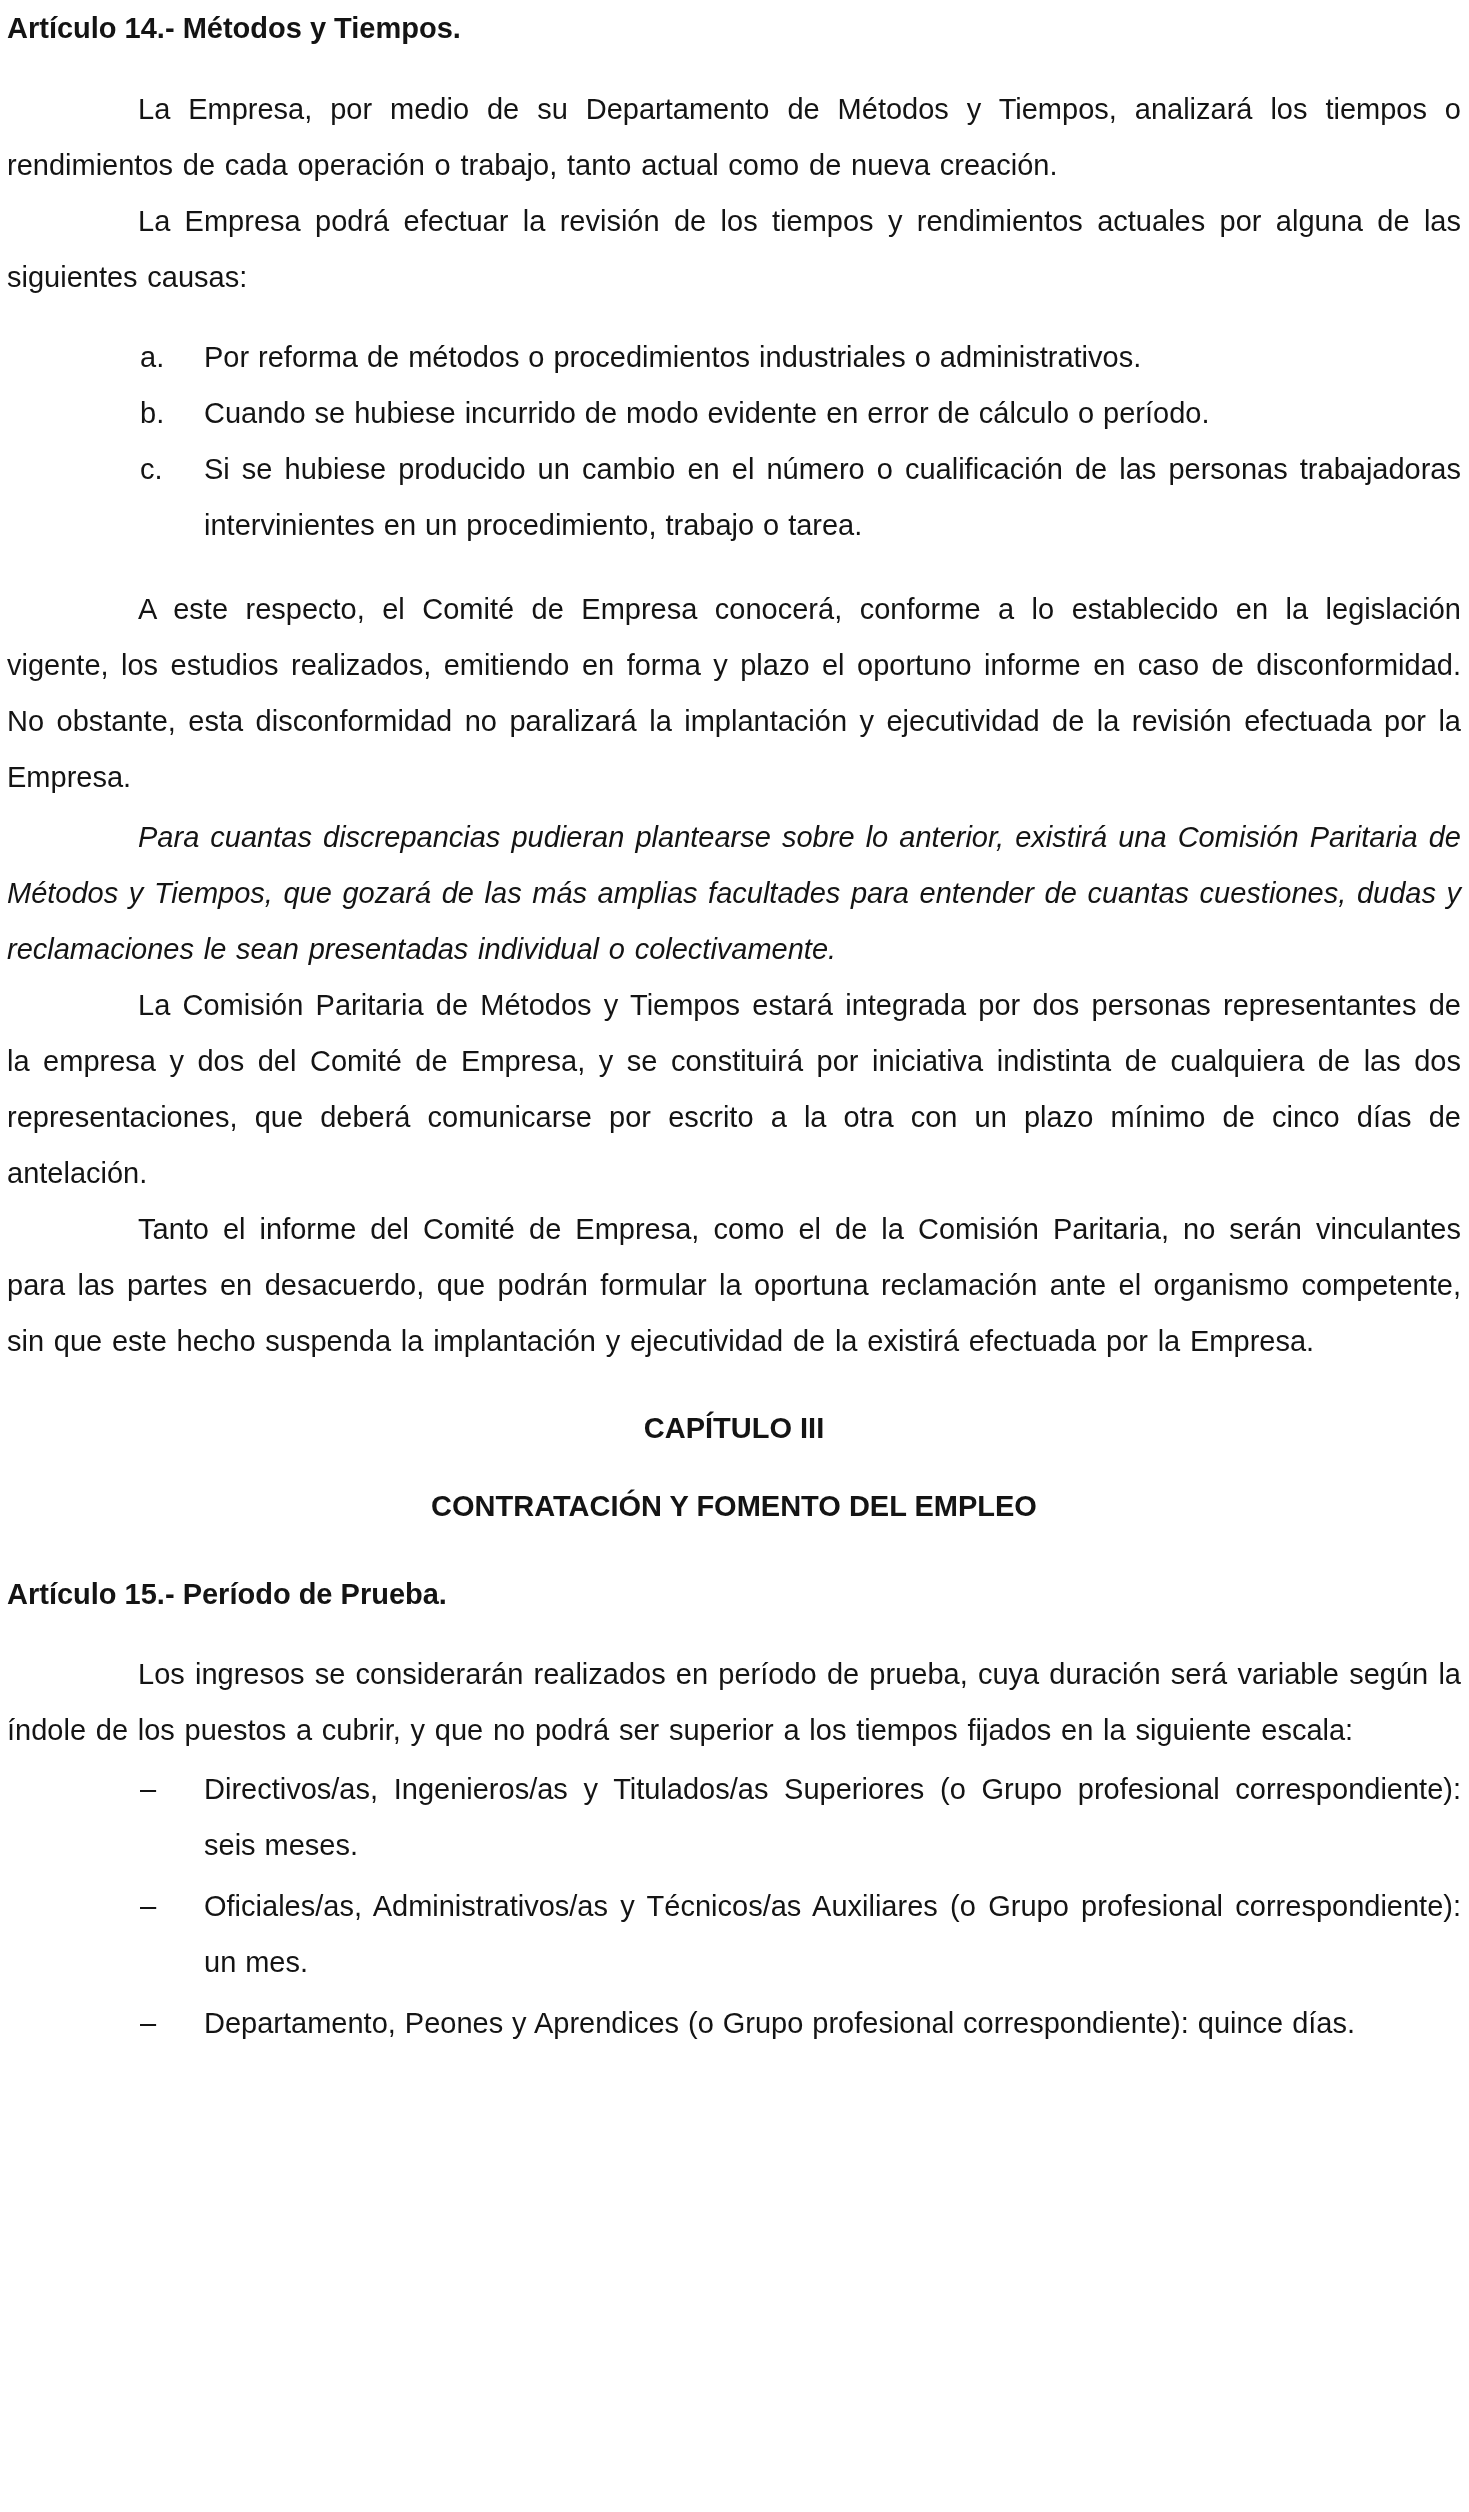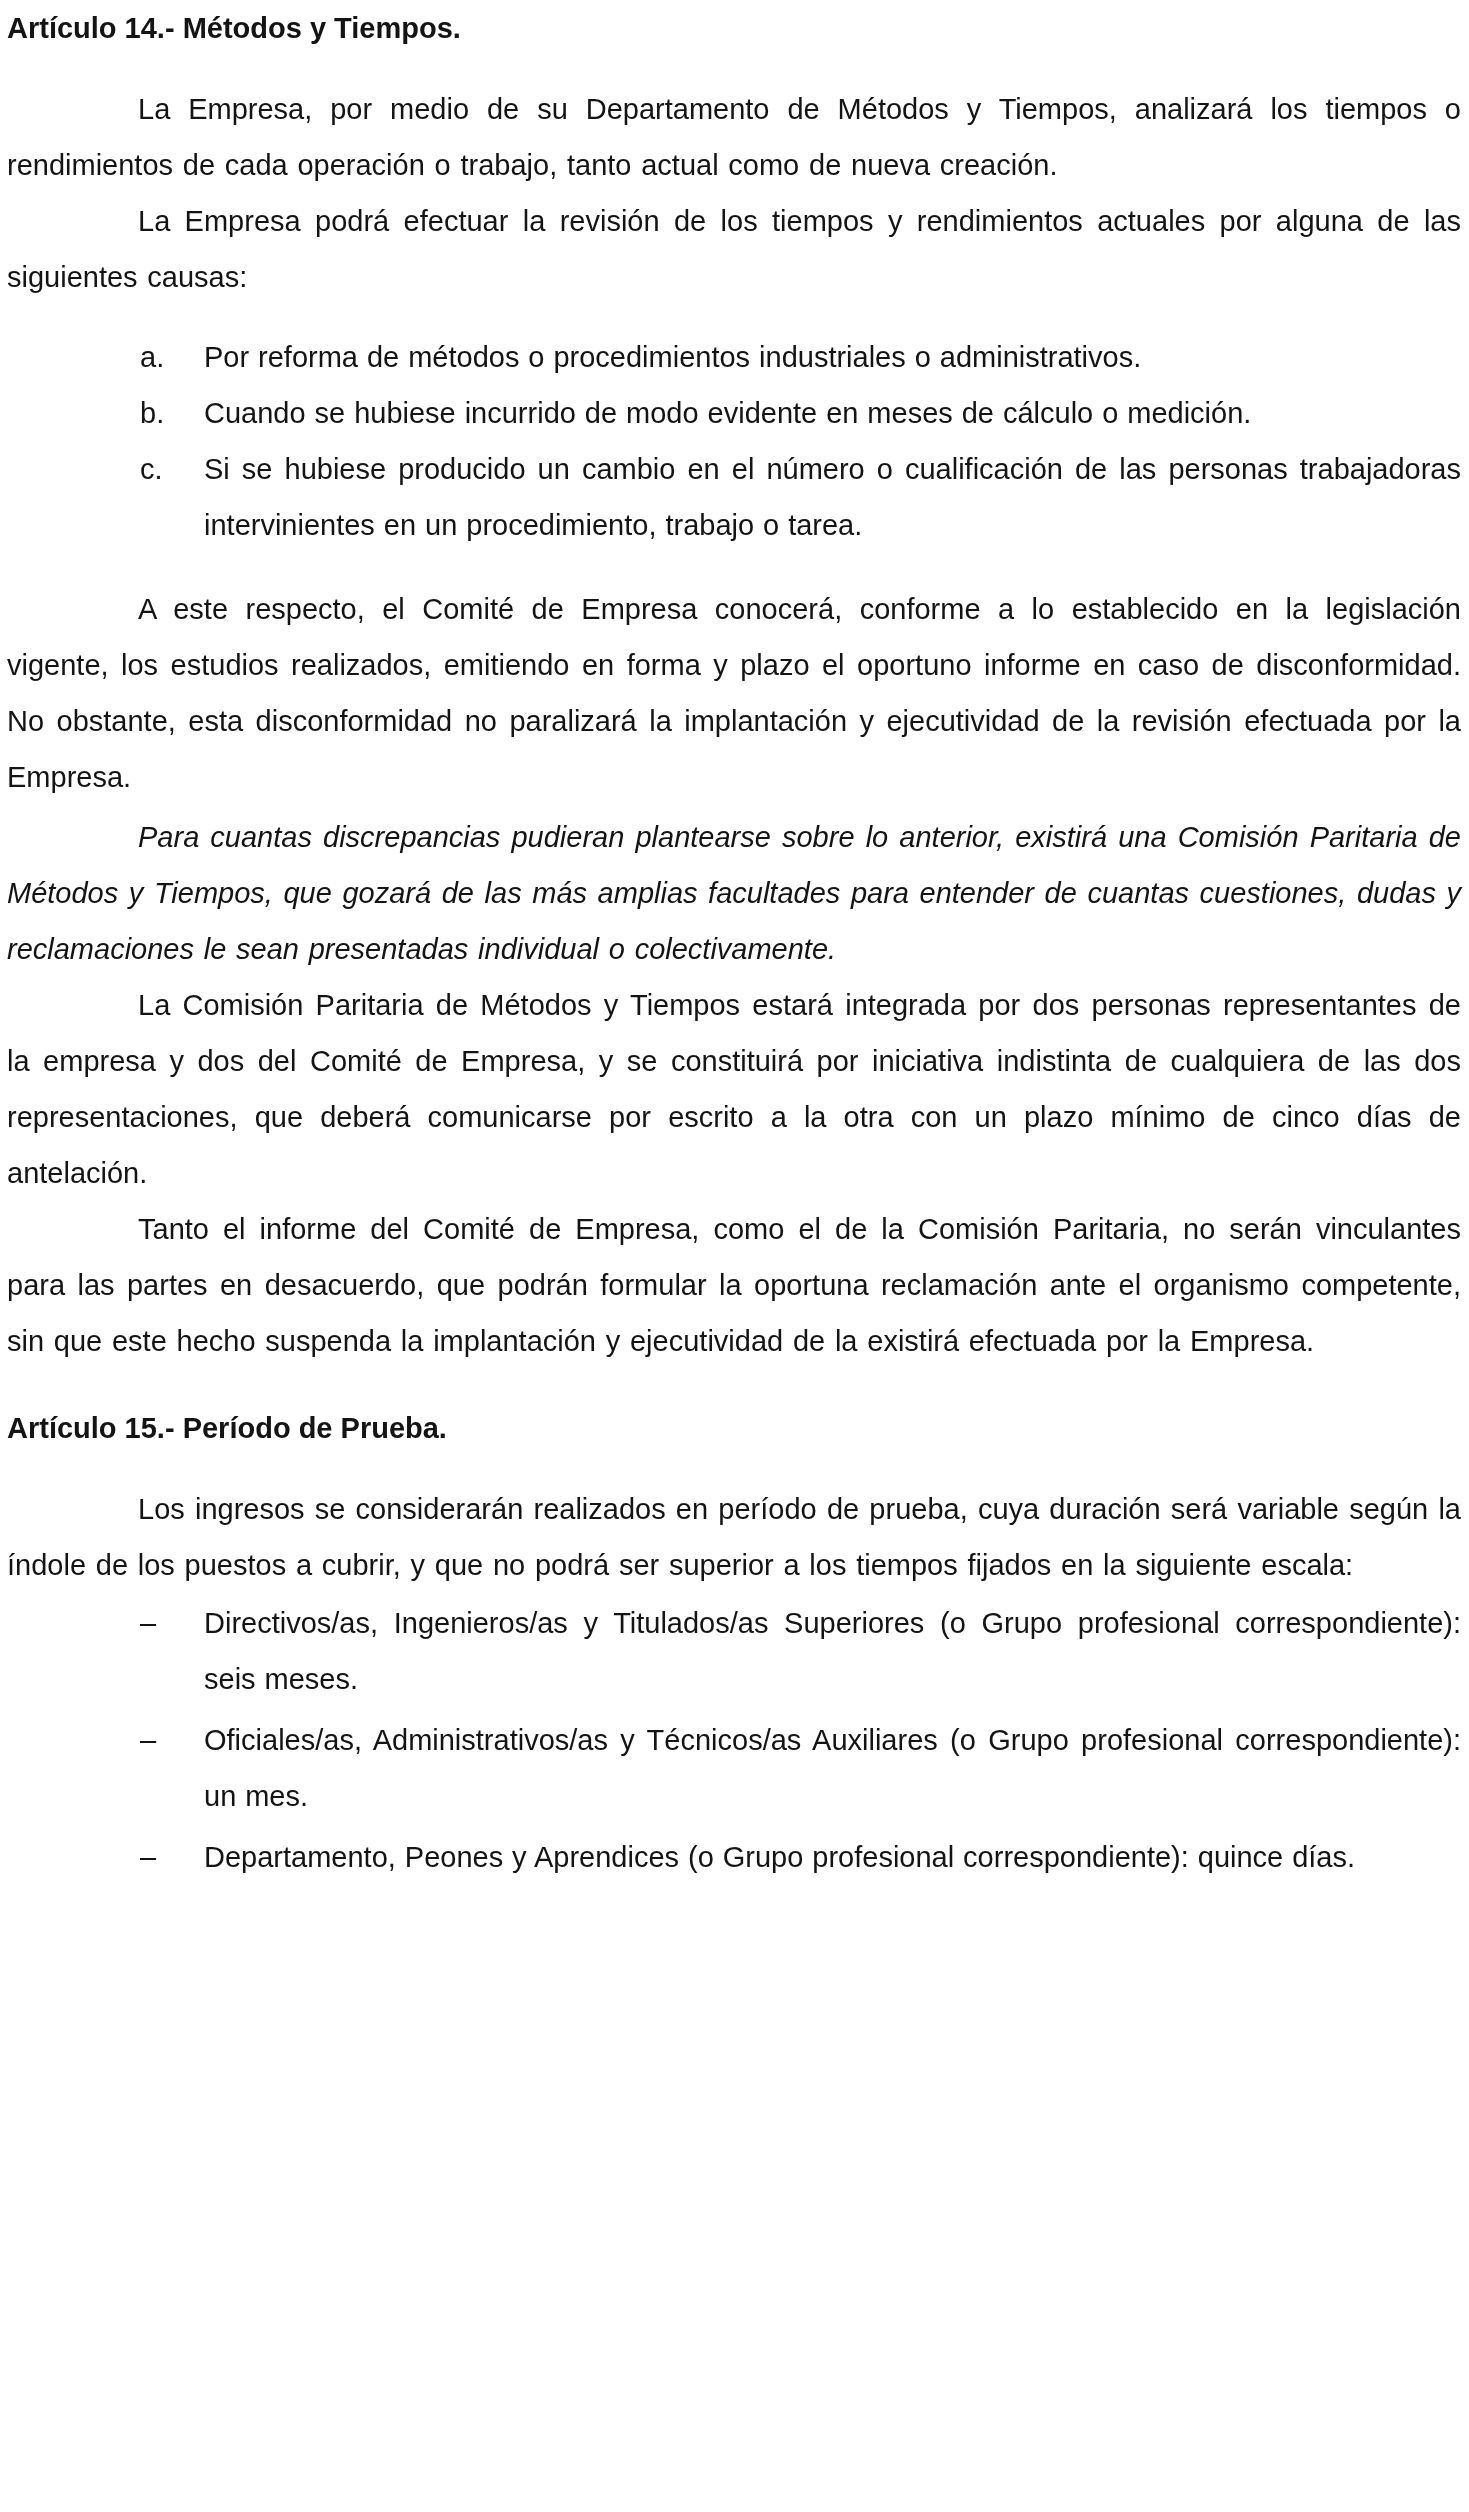--- a/index.html
+++ b/index.html
@@ -66,37 +66,41 @@
 
     <p class="body indent">La Empresa podrá efectuar la revisión de los tiempos y rendimientos actuales por alguna de las siguientes causas:</p>
 
     <ul class="hang-list cause-list">
       <li>
         <span class="marker">a.</span>
         <span>Por reforma de métodos o procedimientos industriales o administrativos.</span>
       </li>
       <li>
         <span class="marker">b.</span>
-        <span>Cuando se hubiese incurrido de modo evidente en meses de cálculo o medición.</span>
+        <span>Cuando se hubiese incurrido de modo evidente en error de cálculo o período.</span>
       </li>
       <li>
         <span class="marker">c.</span>
         <span>Si se hubiese producido un cambio en el número o cualificación de las personas trabajadoras intervinientes en un procedimiento, trabajo o tarea.</span>
       </li>
     </ul>
 
     <p class="body indent mt-p3">A este respecto, el Comité de Empresa conocerá, conforme a lo establecido en la legislación vigente, los estudios realizados, emitiendo en forma y plazo el oportuno informe en caso de disconformidad. No obstante, esta disconformidad no paralizará la implantación y ejecutividad de la revisión efectuada por la Empresa.</p>
 
     <p class="body indent mt-p4">Para cuantas discrepancias pudieran plantearse sobre lo anterior, existirá una Comisión Paritaria de Métodos y Tiempos, que gozará de las más amplias facultades para entender de cuantas cuestiones, dudas y reclamaciones le sean presentadas individual o colectivamente.</p>
 
     <p class="body indent">La Comisión Paritaria de Métodos y Tiempos estará integrada por dos personas representantes de la empresa y dos del Comité de Empresa, y se constituirá por iniciativa indistinta de cualquiera de las dos representaciones, que deberá comunicarse por escrito a la otra con un plazo mínimo de cinco días de antelación.</p>
 
     <p class="body indent">Tanto el informe del Comité de Empresa, como el de la Comisión Paritaria, no serán vinculantes para las partes en desacuerdo, que podrán formular la oportuna reclamación ante el organismo competente, sin que este hecho suspenda la implantación y ejecutividad de la existirá efectuada por la Empresa.</p>
   </section>
 
+  <section>
+    <h2 class="h-center mt-cap">CAPÍTULO III</h2>
+    <h2 class="h-center mt-capsub">CONTRATACIÓN Y FOMENTO DEL EMPLEO</h2>
+  </section>
 
   <section>
     <h1 class="mt-art15">Artículo 15.- Período de Prueba.</h1>
 
     <p class="body indent mt-intro">Los ingresos se considerarán realizados en período de prueba, cuya duración será variable según la índole de los puestos a cubrir, y que no podrá ser superior a los tiempos fijados en la siguiente escala:</p>
 
     <ul class="hang-list scale-list">
       <li>
         <span class="marker">–</span>
         <span>Directivos/as, Ingenieros/as y Titulados/as Superiores (o Grupo profesional correspondiente): seis meses.</span>

